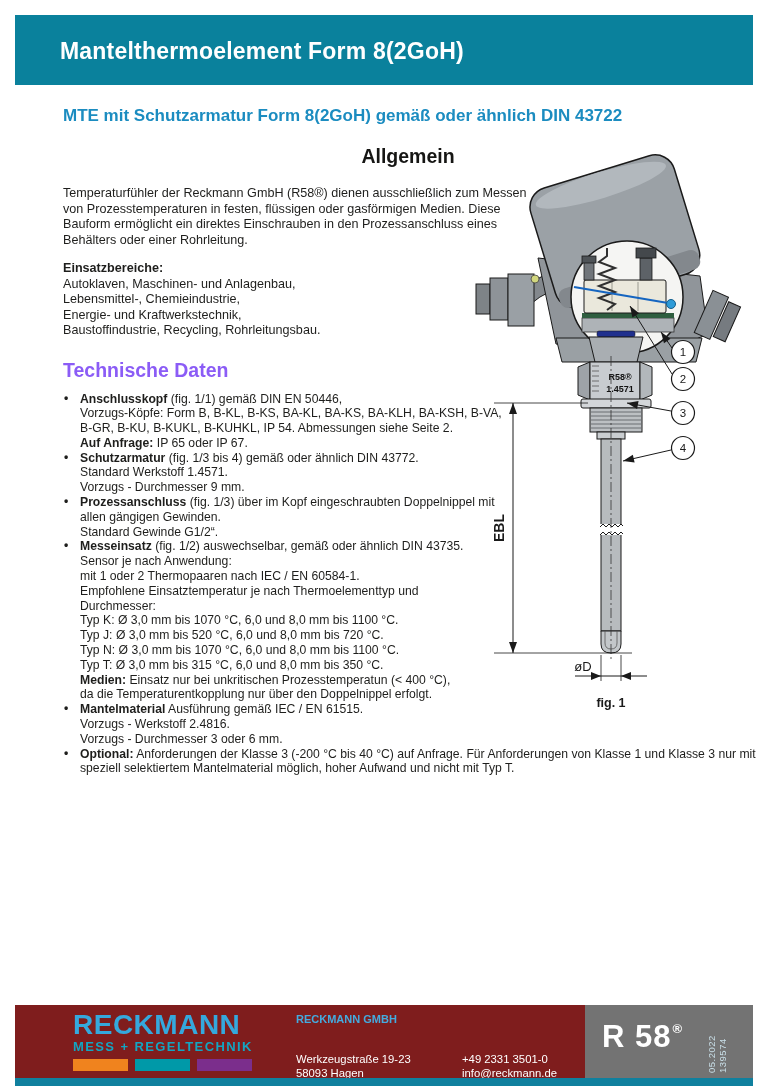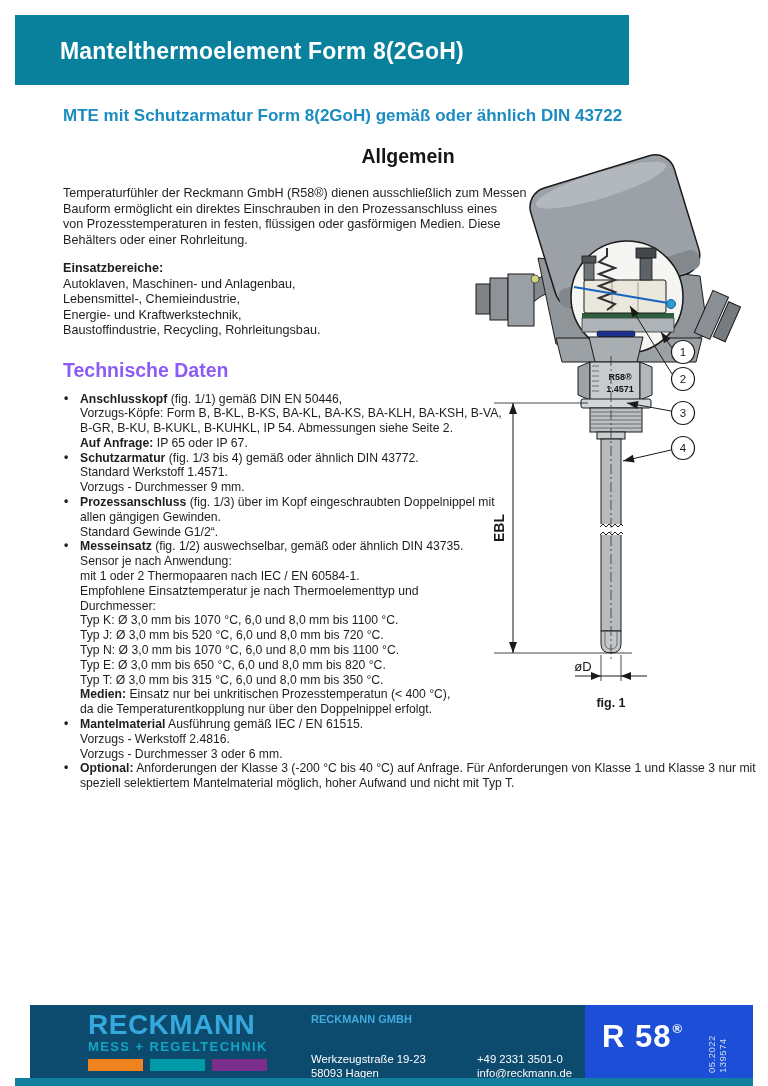--- a/index.html
+++ b/index.html
@@ -2,21 +2,21 @@
 <html lang="de"><head>
 <meta charset="utf-8">
 <title>Datasheet</title>
 <style>
   html,body{margin:0;padding:0;background:#e8e8e8;}
   *{box-sizing:border-box;}
   .page{position:relative;width:768px;height:1086px;background:#ffffff;margin:0 auto;
         font-family:"Liberation Sans",sans-serif;color:#1e1e1c;overflow:hidden;}
 
   
-  .header-bar{position:absolute;left:15px;top:15px;width:614px;height:70px;background:#0a819c;}
+  .header-bar{position:absolute;left:15px;top:15px;width:738px;height:70px;background:#0a819c;}
   .header-title{position:absolute;left:45px;top:23px;color:#ffffff;font-size:23px;font-weight:bold;letter-spacing:.2px;}
 
   .subtitle{position:absolute;left:63px;top:106px;font-size:17px;font-weight:bold;color:#1b8cc0;}
 
   
   .col{position:absolute;left:63px;top:145px;width:690px;}
   .h1{font-size:19.5px;font-weight:bold;color:#161614;margin:0 0 18px 0;text-align:center;}
   .h2{font-size:19.5px;font-weight:bold;color:#8b5cf6;margin:20px 0 10px 0;}
   .para{font-size:12.6px;line-height:15.5px;}
   .para div{white-space:nowrap;}
@@ -30,22 +30,22 @@
   .dot{position:absolute;left:1px;top:-1px;font-weight:bold;}
   .ln{white-space:nowrap;}
   .ln .bl{font-weight:bold;}
   .ln.wrap{white-space:normal;width:676px;}
 
   
   .figure{position:absolute;left:474px;top:148px;width:292px;height:572px;}
   .figure svg{display:block;width:100%;height:100%;}
 
   
-  .footer-gray{position:absolute;left:30px;top:1005px;width:570px;height:73px;background:#0c4a6e;}
-  .footer-teal{position:absolute;left:585px;top:1005px;width:168px;height:73px;background:#1d4ed8;}
+  .footer-gray{position:absolute;left:15px;top:1005px;width:570px;height:73px;background:#7f1d1d;}
+  .footer-teal{position:absolute;left:585px;top:1005px;width:168px;height:73px;background:#737373;}
   .footer-strip{position:absolute;left:15px;top:1078px;width:738px;height:8px;background:#10809e;}
 
   .logo-block{position:absolute;left:58px;top:6px;width:180px;}
   .logo-main{font-size:28px;font-weight:800;letter-spacing:.5px;color:#35a8dd;line-height:28px;}
   .logo-sub{font-size:13px;font-weight:bold;letter-spacing:1.4px;color:#13a5c2;line-height:16px;}
   .logo-bars{display:flex;gap:7px;margin-top:4px;}
   .logo-bars div{width:55px;height:12px;}
   .bar-orange{background:#f0831e;} .bar-teal{background:#0099a8;} .bar-purple{background:#7b2e8c;}
   .tagline{font-size:12px;font-style:italic;color:#dcdee0;margin-top:7px;text-align:right;width:180px;}
 
@@ -71,22 +71,22 @@
     <div class="header-title">Mantelthermoelement Form 8(2GoH)</div>
   </div>
 
   <div class="subtitle">MTE mit Schutzarmatur Form 8(2GoH) gemäß oder ähnlich DIN 43722</div>
 
   <div class="col">
     <div class="h1">Allgemein</div>
 
     <div class="para">
       <div>Temperaturfühler der Reckmann GmbH (R58®) dienen ausschließlich zum Messen</div>
+      <div>von Prozesstemperaturen in festen, flüssigen oder gasförmigen Medien. Diese</div>
       <div>Bauform ermöglicht ein direktes Einschrauben in den Prozessanschluss eines</div>
-      <div>von Prozesstemperaturen in festen, flüssigen oder gasförmigen Medien. Diese</div>
       <div>Behälters oder einer Rohrleitung.</div>
     </div>
 
     <div class="blocksp"></div>
 
     <div class="areas">
       <div class="areas-label">Einsatzbereiche:</div>
       <div>Autoklaven, Maschinen- und Anlagenbau,</div>
       <div>Lebensmittel-, Chemieindustrie,</div>
       <div>Energie- und Kraftwerkstechnik,</div>
@@ -123,21 +123,20 @@
       <div class="b-item">
         <span class="dot">•</span>
         <div class="ln"><b class="bl">Messeinsatz</b><span> (fig. 1/2) auswechselbar, gemäß oder ähnlich DIN 43735.</span></div>
         <div class="ln"><b class="bl"></b><span>Sensor je nach Anwendung:</span></div>
         <div class="ln"><b class="bl"></b><span>mit 1 oder 2 Thermopaaren nach IEC / EN 60584-1.</span></div>
         <div class="ln"><b class="bl"></b><span>Empfohlene Einsatztemperatur je nach Thermoelementtyp und</span></div>
         <div class="ln"><b class="bl"></b><span>Durchmesser:</span></div>
         <div class="ln"><b class="bl"></b><span>Typ K: Ø 3,0 mm bis 1070 °C, 6,0 und 8,0 mm bis 1100 °C.</span></div>
         <div class="ln"><b class="bl"></b><span>Typ J: Ø 3,0 mm bis 520 °C, 6,0 und 8,0 mm bis 720 °C.</span></div>
         <div class="ln"><b class="bl"></b><span>Typ N: Ø 3,0 mm bis 1070 °C, 6,0 und 8,0 mm bis 1100 °C.</span></div>
-        <div class="ln"><b class="bl"></b><span>Typ E: Ø 3,0 mm bis 650 °C, 6,0 und 8,0 mm bis 820 °C.</span></div>
         <div class="ln"><b class="bl"></b><span>Typ T: Ø 3,0 mm bis 315 °C, 6,0 und 8,0 mm bis 350 °C.</span></div>
         <div class="ln"><b class="bl">Medien:</b><span> Einsatz nur bei unkritischen Prozesstemperatun (&lt; 400 °C),</span></div>
         <div class="ln"><b class="bl"></b><span> da die Temperaturentkopplung nur über den Doppelnippel erfolgt.</span></div>
       </div>
 
       <div class="b-item">
         <span class="dot">•</span>
         <div class="ln"><b class="bl">Mantelmaterial</b><span> Ausführung gemäß IEC / EN 61515.</span></div>
         <div class="ln"><b class="bl"></b><span>Vorzugs - Werkstoff 2.4816.</span></div>
         <div class="ln"><b class="bl"></b><span>Vorzugs - Durchmesser 3 oder 6 mm.</span></div>

